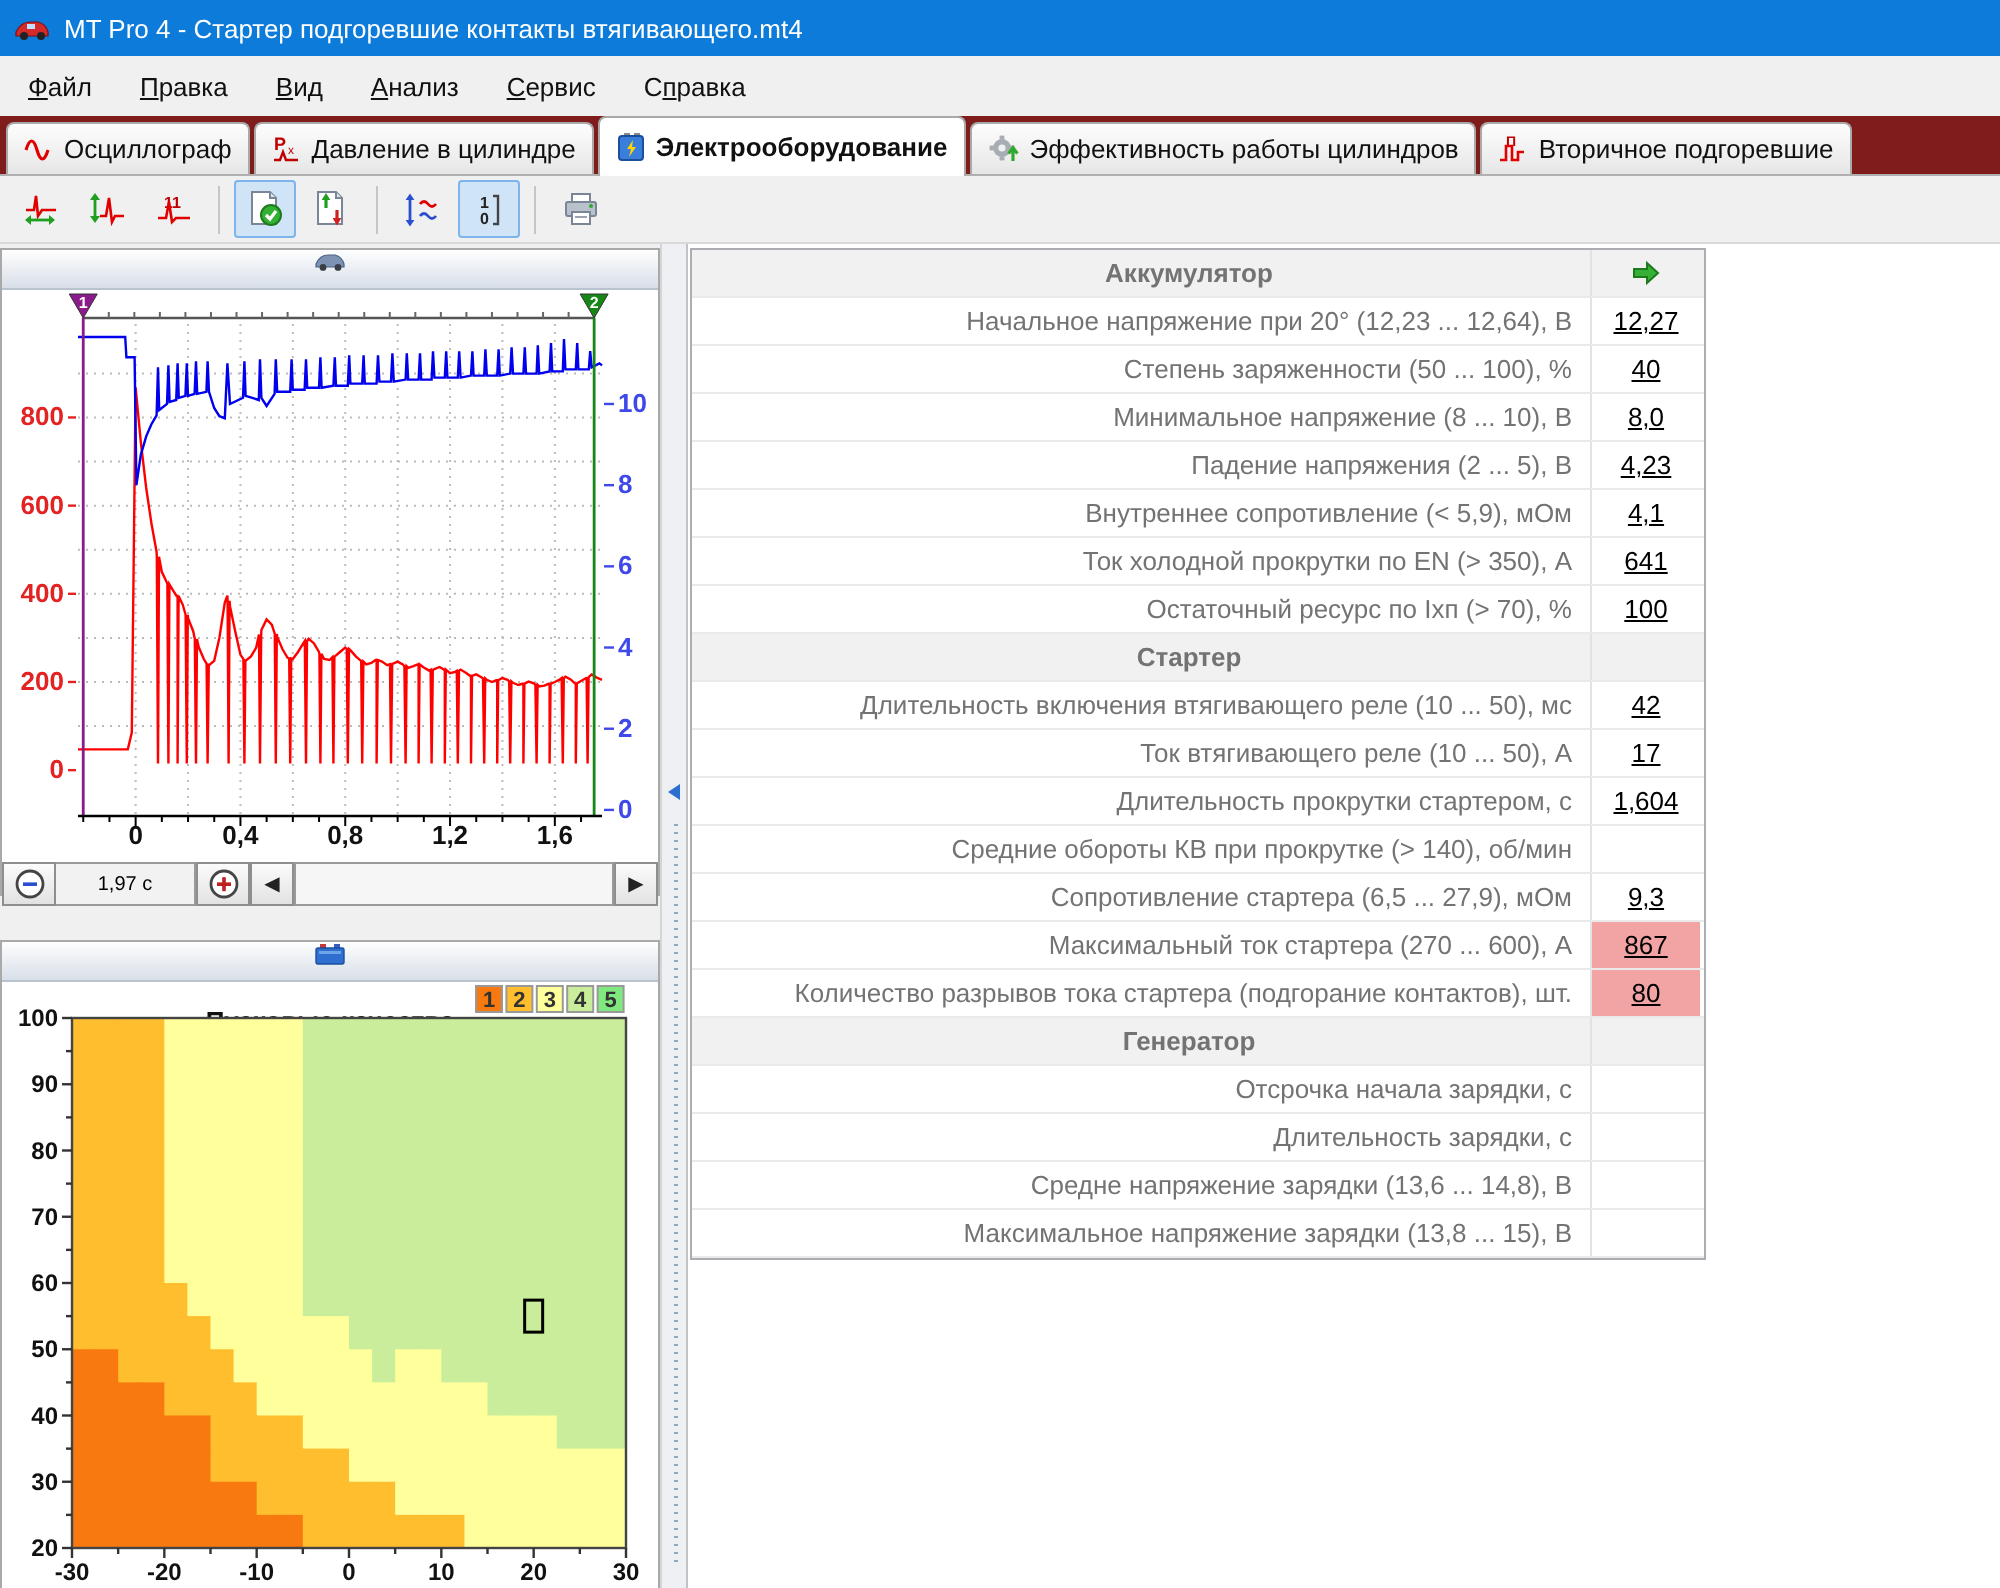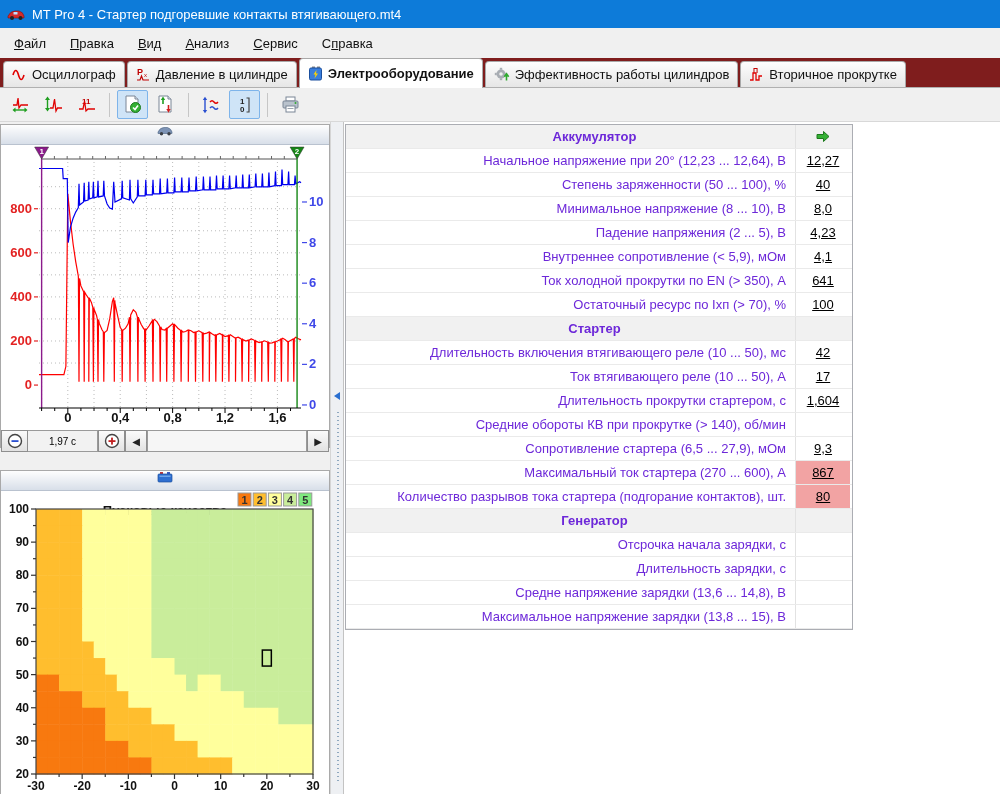--- a/index.html
+++ b/index.html
@@ -45,21 +45,21 @@
     border-left:1px solid #d5d5d5;border-right:1px solid #c3c3c3;box-sizing:border-box;}
   .splitter .dots{position:absolute;left:6px;top:290px;height:370px;width:2px;
     background:repeating-linear-gradient(180deg,#8fa8bf 0 1px,transparent 1px 4px);}
   .splitter .sarrow{position:absolute;left:3px;top:270px;width:0;height:0;
     border-top:4px solid transparent;border-bottom:4px solid transparent;border-right:6px solid #2a6fd0;}
   .twrap{position:absolute;left:345px;top:2px;width:506px;border:1px solid #abadb3;background:#fff;box-sizing:content-box;}
   .t-row{display:flex;height:24px;border-bottom:1px solid #eaeaea;background:#fff;font-size:13px;
     align-items:stretch;box-sizing:border-box;}
   .t-row.header{background:#f1f1f1;font-weight:bold;}
   .t-label{width:449px;text-align:right;padding-right:9px;box-sizing:border-box;display:flex;
-    align-items:center;justify-content:flex-end;color:#6d28d9;padding-left:48px;}
+    align-items:center;justify-content:flex-end;color:#737373;padding-left:48px;}
   .t-row.header .t-label{justify-content:center;padding-right:0;}
   .t-val{width:55px;border-left:1px solid #e2e2e2;display:flex;align-items:center;justify-content:center;box-sizing:border-box;color:#000;text-decoration:underline;}
   .t-val.alert{background:#f2a3a3;}
 </style>
 </head>
 <body>
 
 <div class="titlebar">
   <span style="display:flex;">
     <svg width="18" height="13" viewBox="0 0 18 13">
@@ -124,21 +124,21 @@
       </span>
       <span>Эффективность работы цилиндров</span>
     </div>
     <div class="tab">
       <span class="ticon">
         <svg width="15" height="15" viewBox="0 0 15 15">
           <text x="4" y="6" font-size="7" font-weight="bold" fill="#c00000">П</text>
           <path d="M1 13 L4 13 4 6 7 6 7 13 10 13 10 9 13 9" stroke="#e00000" stroke-width="1.3" fill="none"></path>
         </svg>
       </span>
-      <span>Вторичное прокрутке</span>
+      <span>Вторичное подгоревшие</span>
     </div>
   </div>
 <div class="toolbar" id="toolbar">
     <div class="tbtn">
       <span class="ticon">
         <svg width="18" height="17" viewBox="0 0 18 17">
           <path d="M1 9 L5 9 6 2 7 12 9 9 16 9" stroke="#e00000" stroke-width="1.3" fill="none"></path>
           <path d="M3 14 H13" stroke="#1f9e1f" stroke-width="1.4"></path>
           <polygon points="3.5,11.5 0.5,14 3.5,16.5" fill="#1f9e1f"></polygon>
           <polygon points="12.5,11.5 15.5,14 12.5,16.5" fill="#1f9e1f"></polygon>

